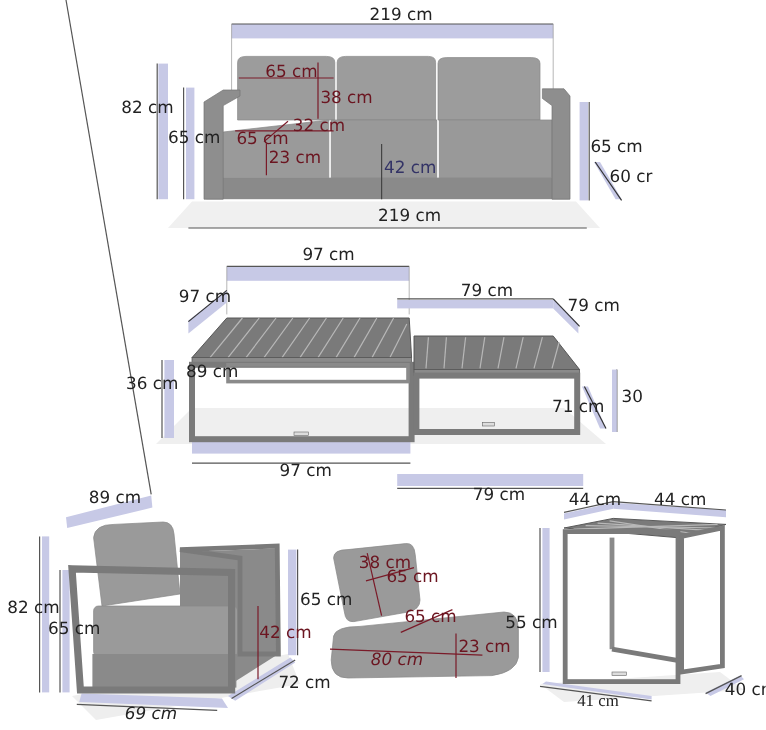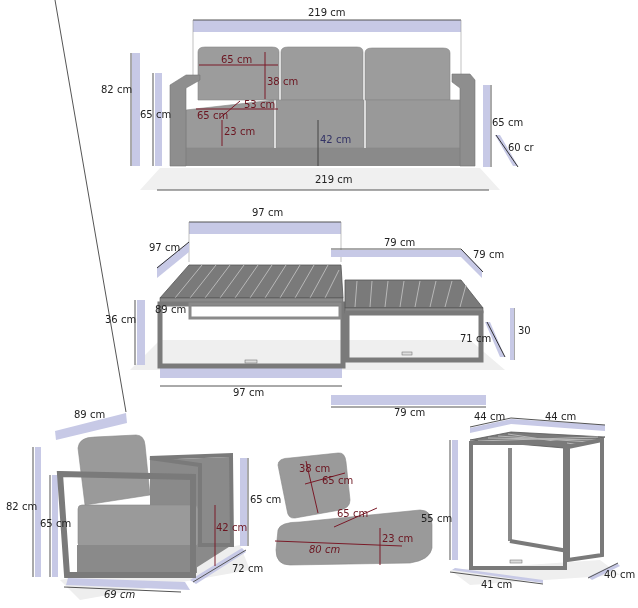--- a/index.html
+++ b/index.html
@@ -1,18 +1,18 @@
 <!DOCTYPE html>
 <html><head>
 <meta charset="utf-8">
 <style>
   html,body{margin:0;padding:0;background:#ffffff;}
   body{width:638px;height:608px;position:relative;overflow:hidden;font-family:"DejaVu Sans","Liberation Sans",sans-serif;}
   svg{position:absolute;left:0;top:0;}
-  .lbl{position:absolute;font-size:10px;color:#222;white-space:nowrap;line-height:10px;}
+  .lbl{position:absolute;font-size:14px;color:#222;white-space:nowrap;line-height:10px;}
   .red{color:#6b1520;}
 </style>
 </head>
 <body>
 
 <svg width="638" height="608" viewBox="0 0 638 608">
 
   <g>
     <polygon points="160,168 480,168 500,190 140,190" fill="#f0f0f0"></polygon>
 
@@ -190,21 +190,21 @@
   </g>
 </svg>
 
 <span class="lbl" style="left:308px;top:8px;">219 cm</span>
 <span class="lbl" style="left:101px;top:85px;">82 cm</span>
 <span class="lbl" style="left:140px;top:110px;">65 cm</span>
 <span class="lbl" style="left:492px;top:118px;">65 cm</span>
 <span class="lbl" style="left:508px;top:143px;">60 cr</span>
 <span class="lbl red" style="left:221px;top:55px;">65 cm</span>
 <span class="lbl red" style="left:267px;top:77px;">38 cm</span>
-<span class="lbl red" style="left:244px;top:100px;">53 cm</span>
+<span class="lbl red" style="left:244px;top:100px;">32 cm</span>
 <span class="lbl red" style="left:197px;top:111px;">65 cm</span>
 <span class="lbl red" style="left:224px;top:127px;">23 cm</span>
 <span class="lbl" style="left:320px;top:135px;color:#333366;">42 cm</span>
 <span class="lbl" style="left:315px;top:175px;">219 cm</span>
 
 <span class="lbl" style="left:252px;top:208px;">97 cm</span>
 <span class="lbl" style="left:149px;top:243px;">97 cm</span>
 <span class="lbl" style="left:105px;top:315px;">36 cm</span>
 <span class="lbl" style="left:155px;top:305px;">89 cm</span>
 <span class="lbl" style="left:233px;top:388px;">97 cm</span>
@@ -224,14 +224,14 @@
 
 <span class="lbl red" style="left:299px;top:464px;">38 cm</span>
 <span class="lbl red" style="left:322px;top:476px;">65 cm</span>
 <span class="lbl red" style="left:337px;top:509px;">65 cm</span>
 <span class="lbl red" style="left:309px;top:545px;font-style:italic;">80 cm</span>
 <span class="lbl red" style="left:382px;top:534px;">23 cm</span>
 
 <span class="lbl" style="left:474px;top:412px;">44 cm</span>
 <span class="lbl" style="left:545px;top:412px;">44 cm</span>
 <span class="lbl" style="left:421px;top:514px;">55 cm</span>
-<span class="lbl" style="left:481px;top:580px;">41 cm</span>
+<span class="lbl" style="left:481px;top:580px;font-family:Liberation Serif, serif;">41 cm</span>
 <span class="lbl" style="left:604px;top:570px;">40 cm</span>
 
 </body></html>

